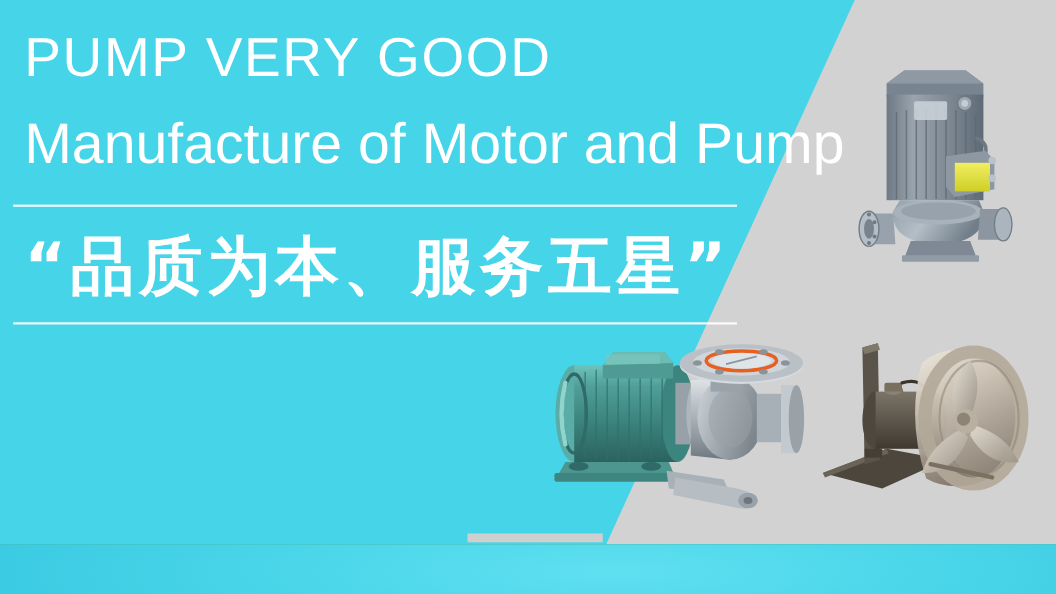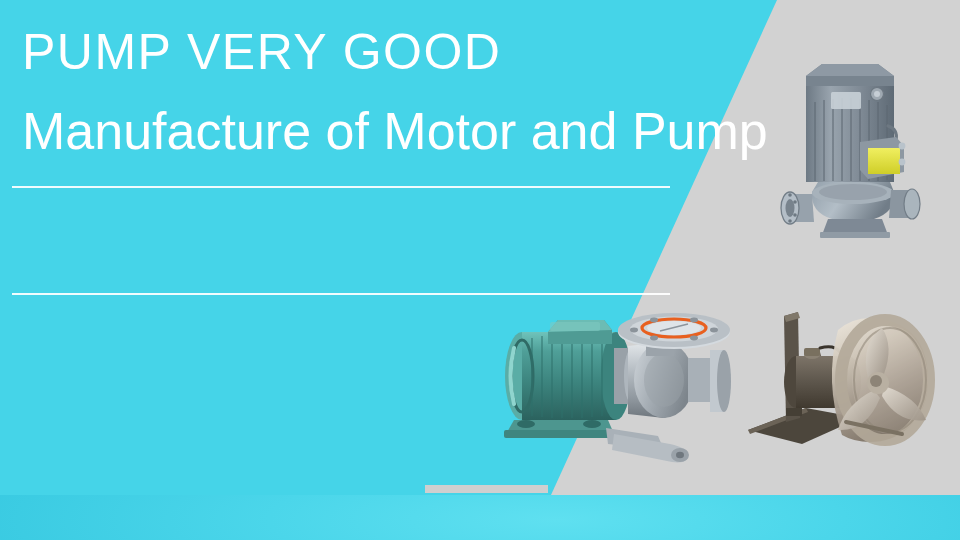--- a/index.html
+++ b/index.html
@@ -284,19 +284,20 @@
       <path d="M104 122 L160 134" stroke="#7a7162" stroke-width="4" stroke-linecap="round"></path>
     </svg>
   </div>
 
   <div class="text-block">
     <div class="title">PUMP VERY GOOD</div>
     <div class="subtitle">Manufacture of Motor and Pump</div>
   </div>
 
   <div class="rule rule-top"></div>
+  <div class="slogan">“品质为本、服务五星”</div>
   <div class="rule rule-bottom"></div>
 
   <div class="slider-bar"></div>
 
   <div class="bottom-band"></div>
 
 </div>
 
 </body></html>

